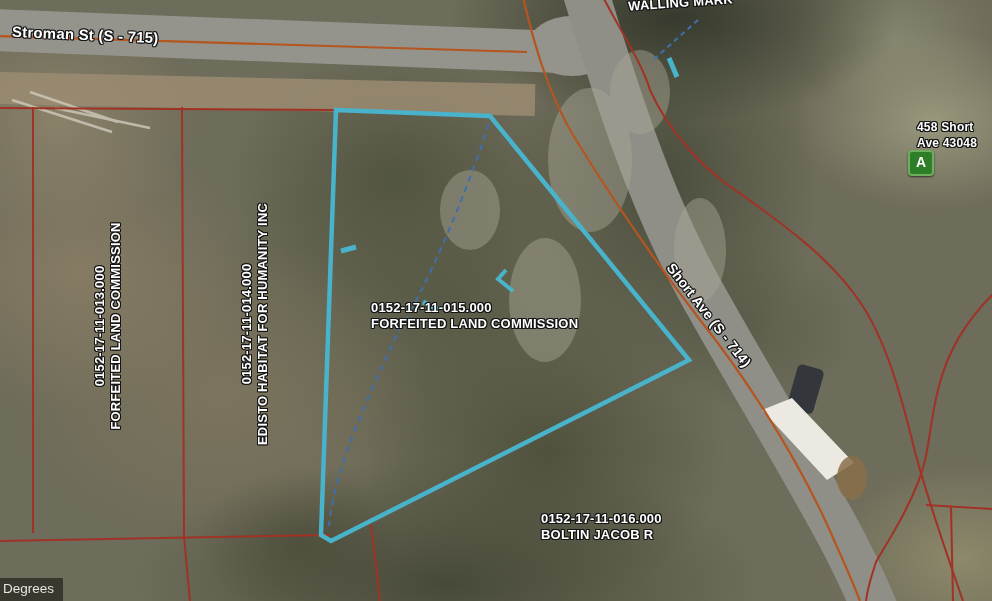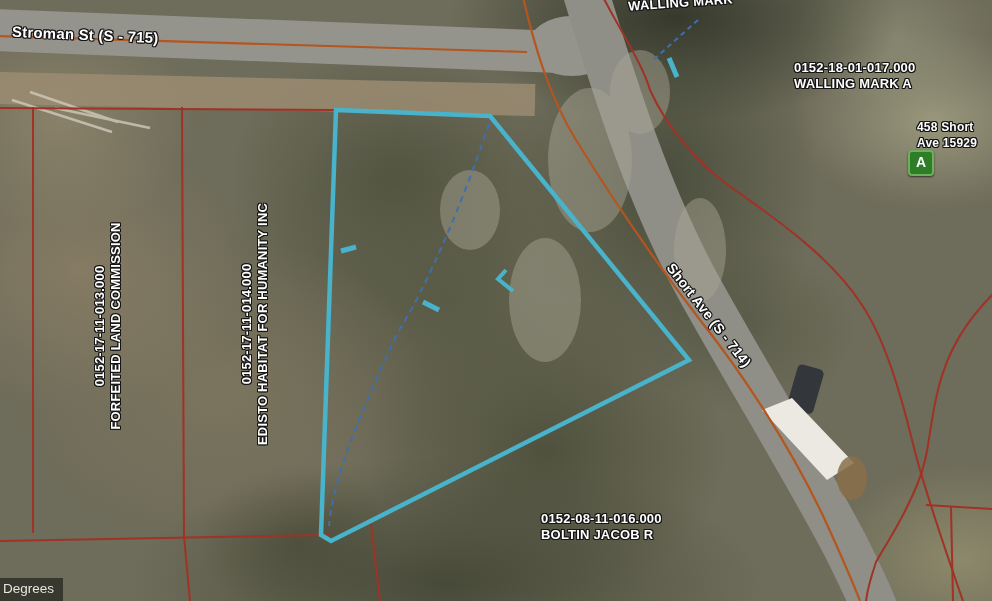--- a/index.html
+++ b/index.html
@@ -121,43 +121,43 @@
   </div>
 
   <div class="lbl vert" style="left:-17px;top:310px;">
     <span>0152-17-11-013.000</span>
     <span>FORFEITED LAND COMMISSION</span>
   </div>
   <div class="lbl vert" style="left:130px;top:308px;">
     <span>0152-17-11-014.000</span>
     <span>EDISTO HABITAT FOR HUMANITY INC</span>
   </div>
+  <div class="lbl" style="left:371px;top:300px;">
+    <span>0152-17-11-015.000</span>
+    <span>FORFEITED LAND COMMISSION</span>
+  </div>
   <div class="lbl" style="left:541px;top:511px;">
-    <span>0152-08-11-016.000</span>
+    <span>0152-17-11-016.000</span>
     <span>BOLTIN JACOB R</span>
-  </div>
-  <div class="lbl" style="left:794px;top:60px;">
-    <span>0152-18-01-017.000</span>
-    <span>WALLING MARK A</span>
   </div>
   <div class="lbl" style="left:628px;top:-5px;transform:rotate(-4deg);">
     <span>WALLING MARK</span>
   </div>
   <div class="lbl" style="left:963px;top:206px;margin-left:32px;">
     <span>015</span>
     <span>WA</span>
   </div>
   <div class="lbl" style="left:1031px;top:390px;">
     <span>01</span>
     <span>R</span>
   </div>
 
   <div class="lbl" style="left:917px;top:119px;font-size:12px;">
     <span>458 Short</span>
-    <span>Ave 15929</span>
+    <span>Ave 43048</span>
   </div>
   <div class="marker" style="left:908px;top:150px;">
     <span>A</span>
   </div>
 
   <div class="units">
     <span>Degrees</span>
   </div>
 
 </div>

